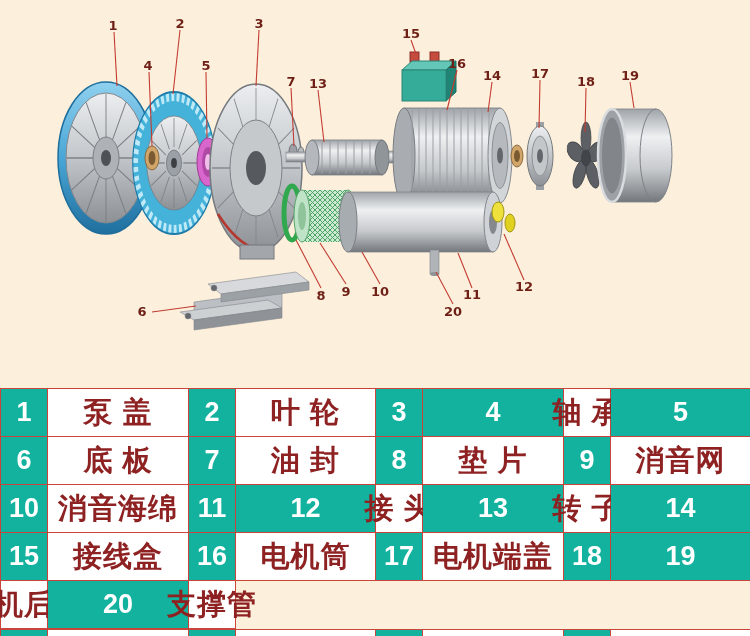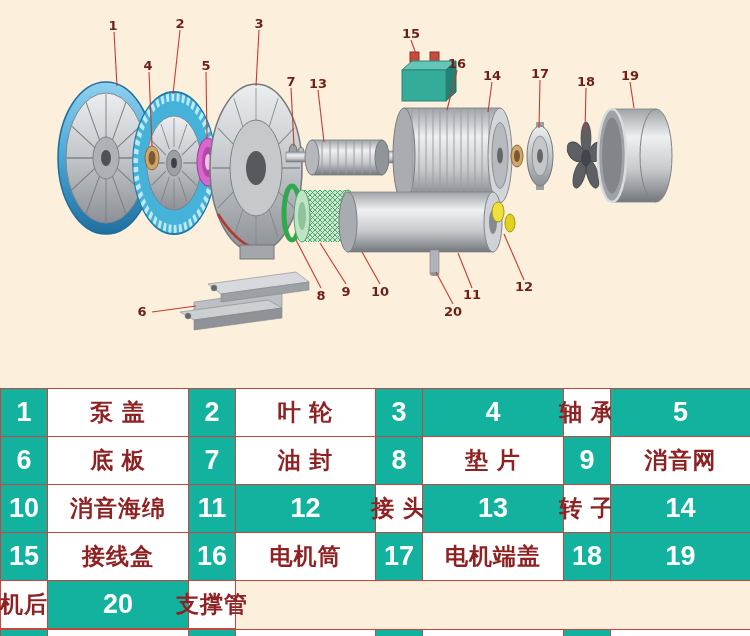--- a/index.html
+++ b/index.html
@@ -14,21 +14,21 @@
     grid-template-columns:47px 141px 47px 140px 47px 141px 47px 140px;
     border-top:1px solid #c9453c;border-left:1px solid #c9453c;
     box-sizing:border-box;width:750px;
   }
   .cell{
     height:48px;box-sizing:border-box;
     border-right:1px solid #c9453c;border-bottom:1px solid #c9453c;
     display:flex;align-items:center;justify-content:center;
   }
   .cell.num{background:#12b29e;color:#ffffff;font-weight:bold;font-size:27px;}
-  .cell.name{background:#ffffff;color:#8e2121;font-weight:bold;font-size:23px;letter-spacing:1px;white-space:pre;}
+  .cell.name{background:#ffffff;color:#8e2121;font-weight:bold;font-size:29px;letter-spacing:1px;white-space:pre;}
   .parts-table.partial .cell{height:7px;border-bottom:none;}
 </style>
 </head>
 <body>
 
 <div class="diagram-wrap">
 <svg width="750" height="388" viewBox="0 0 750 388">
   <defs>
     <linearGradient id="gMetal" x1="0" y1="0" x2="0" y2="1">
       <stop offset="0" stop-color="#eceef0"></stop>

